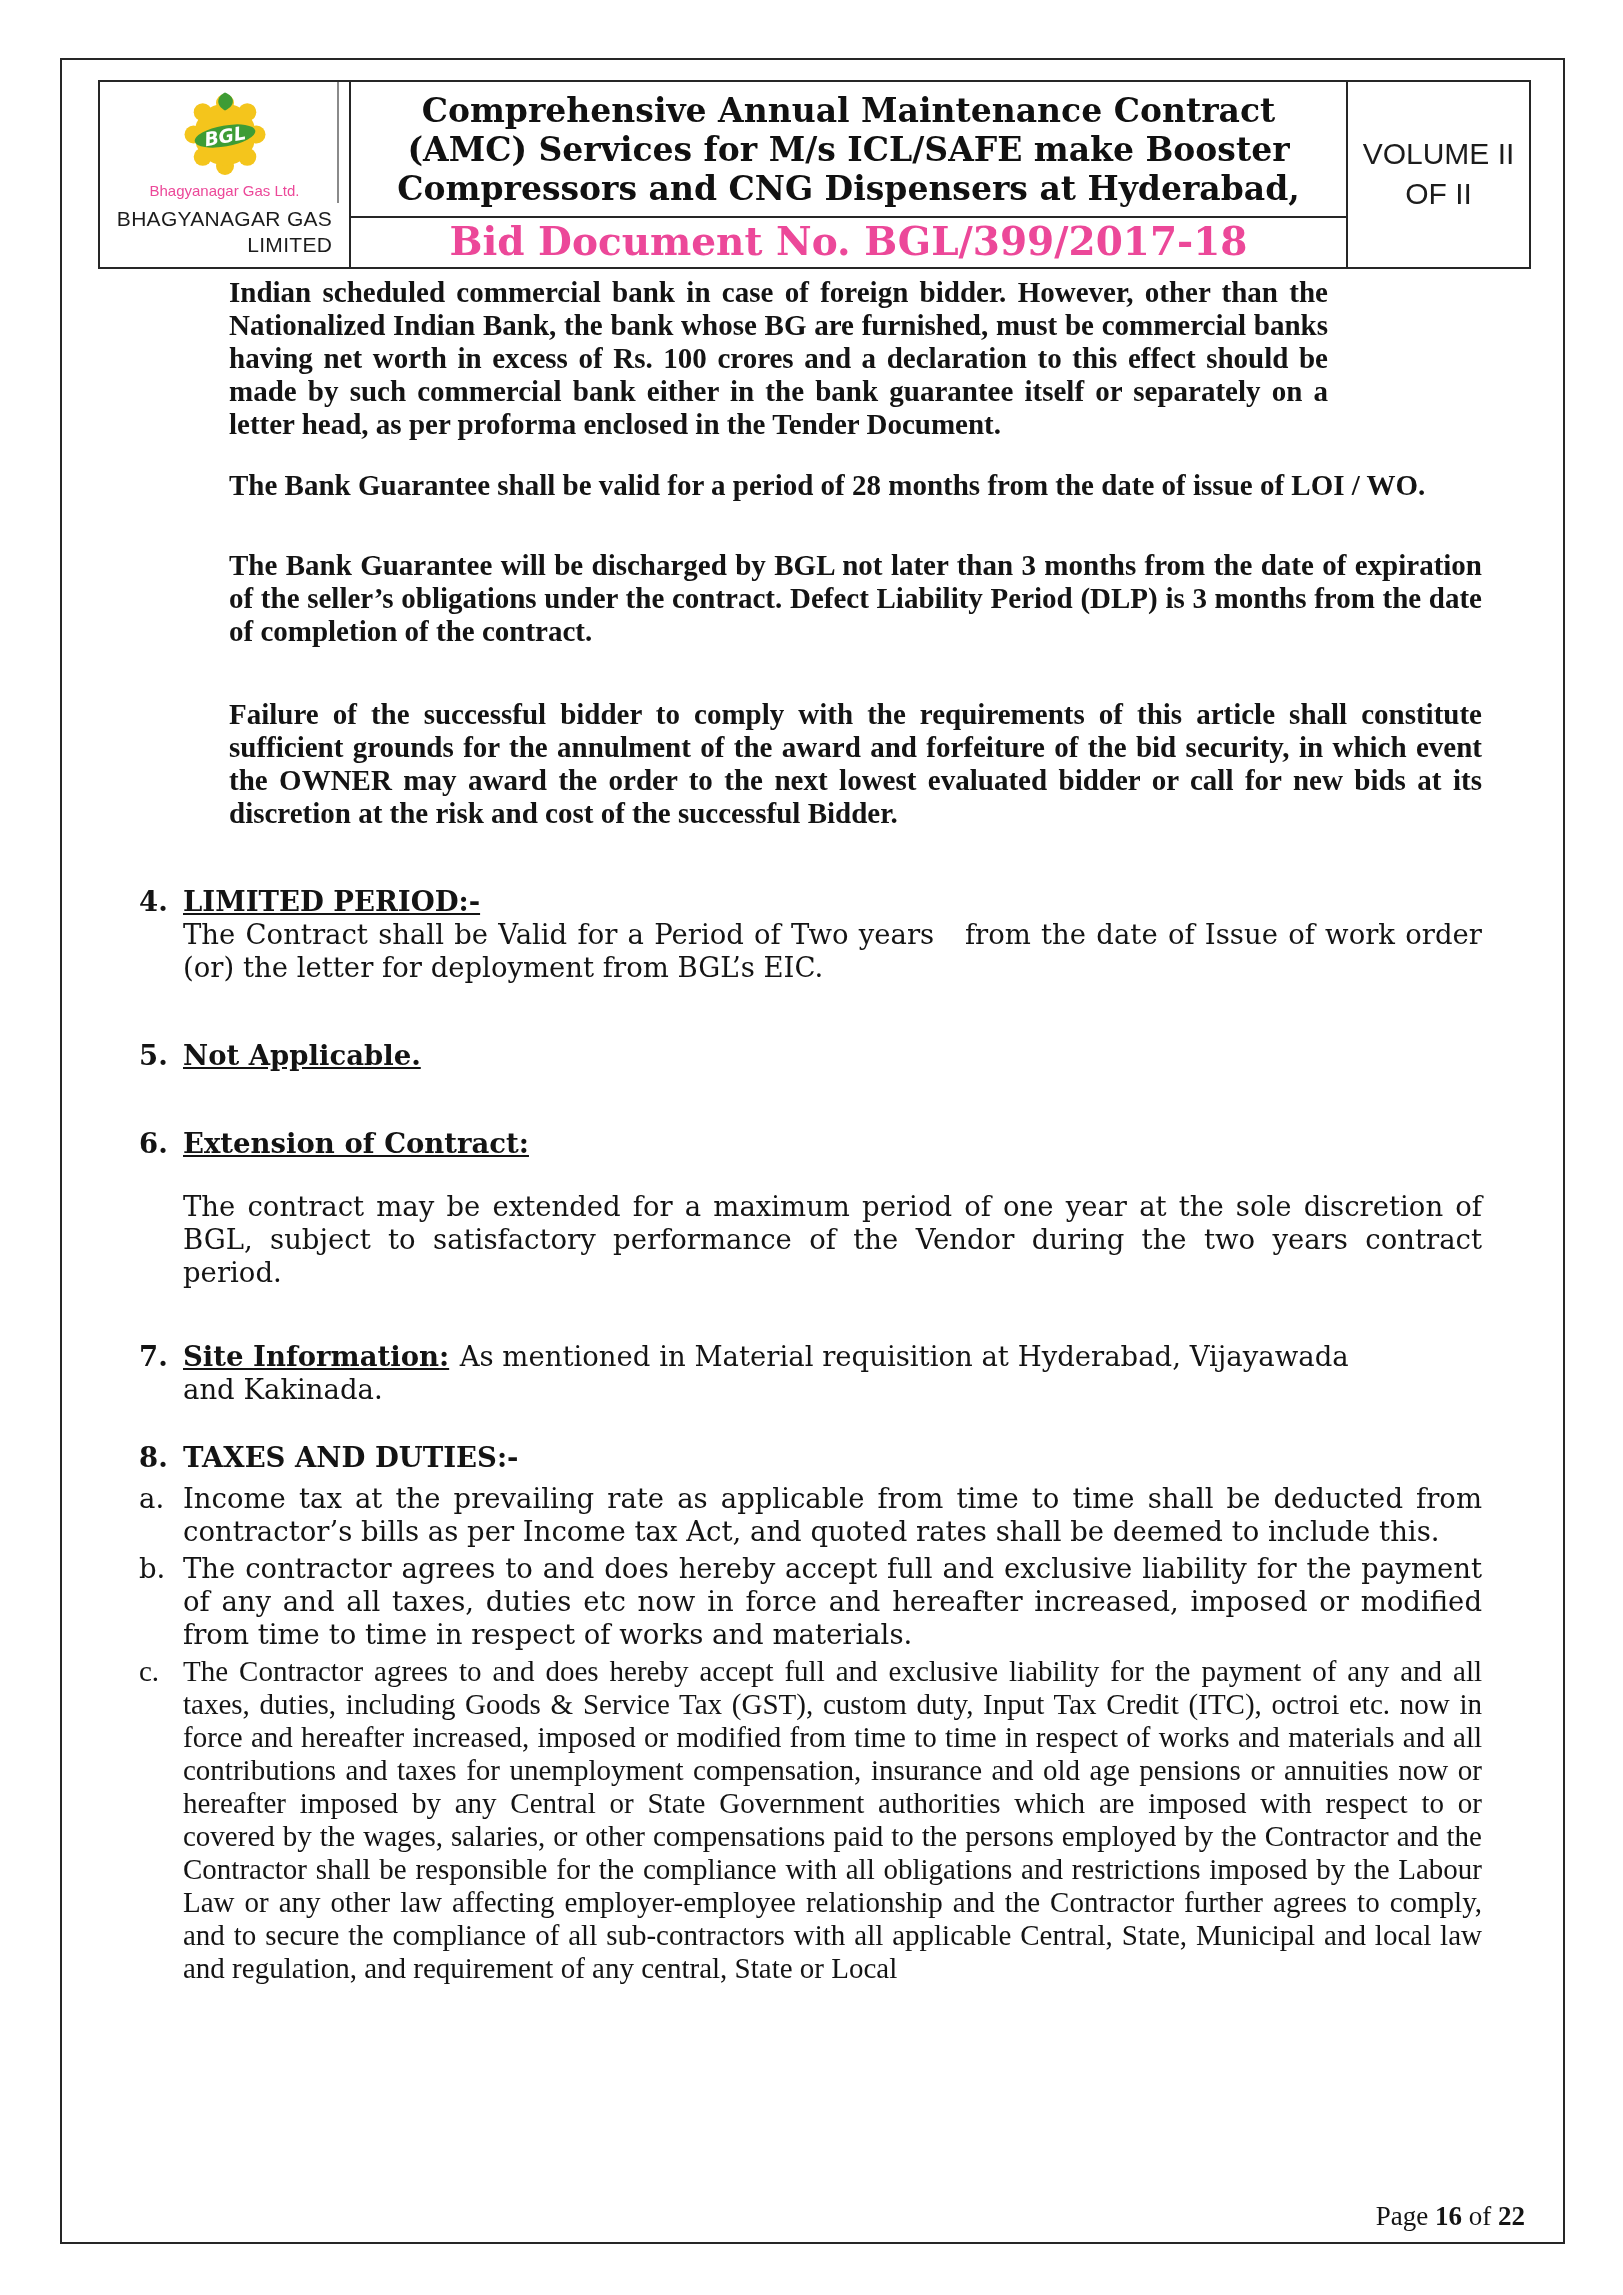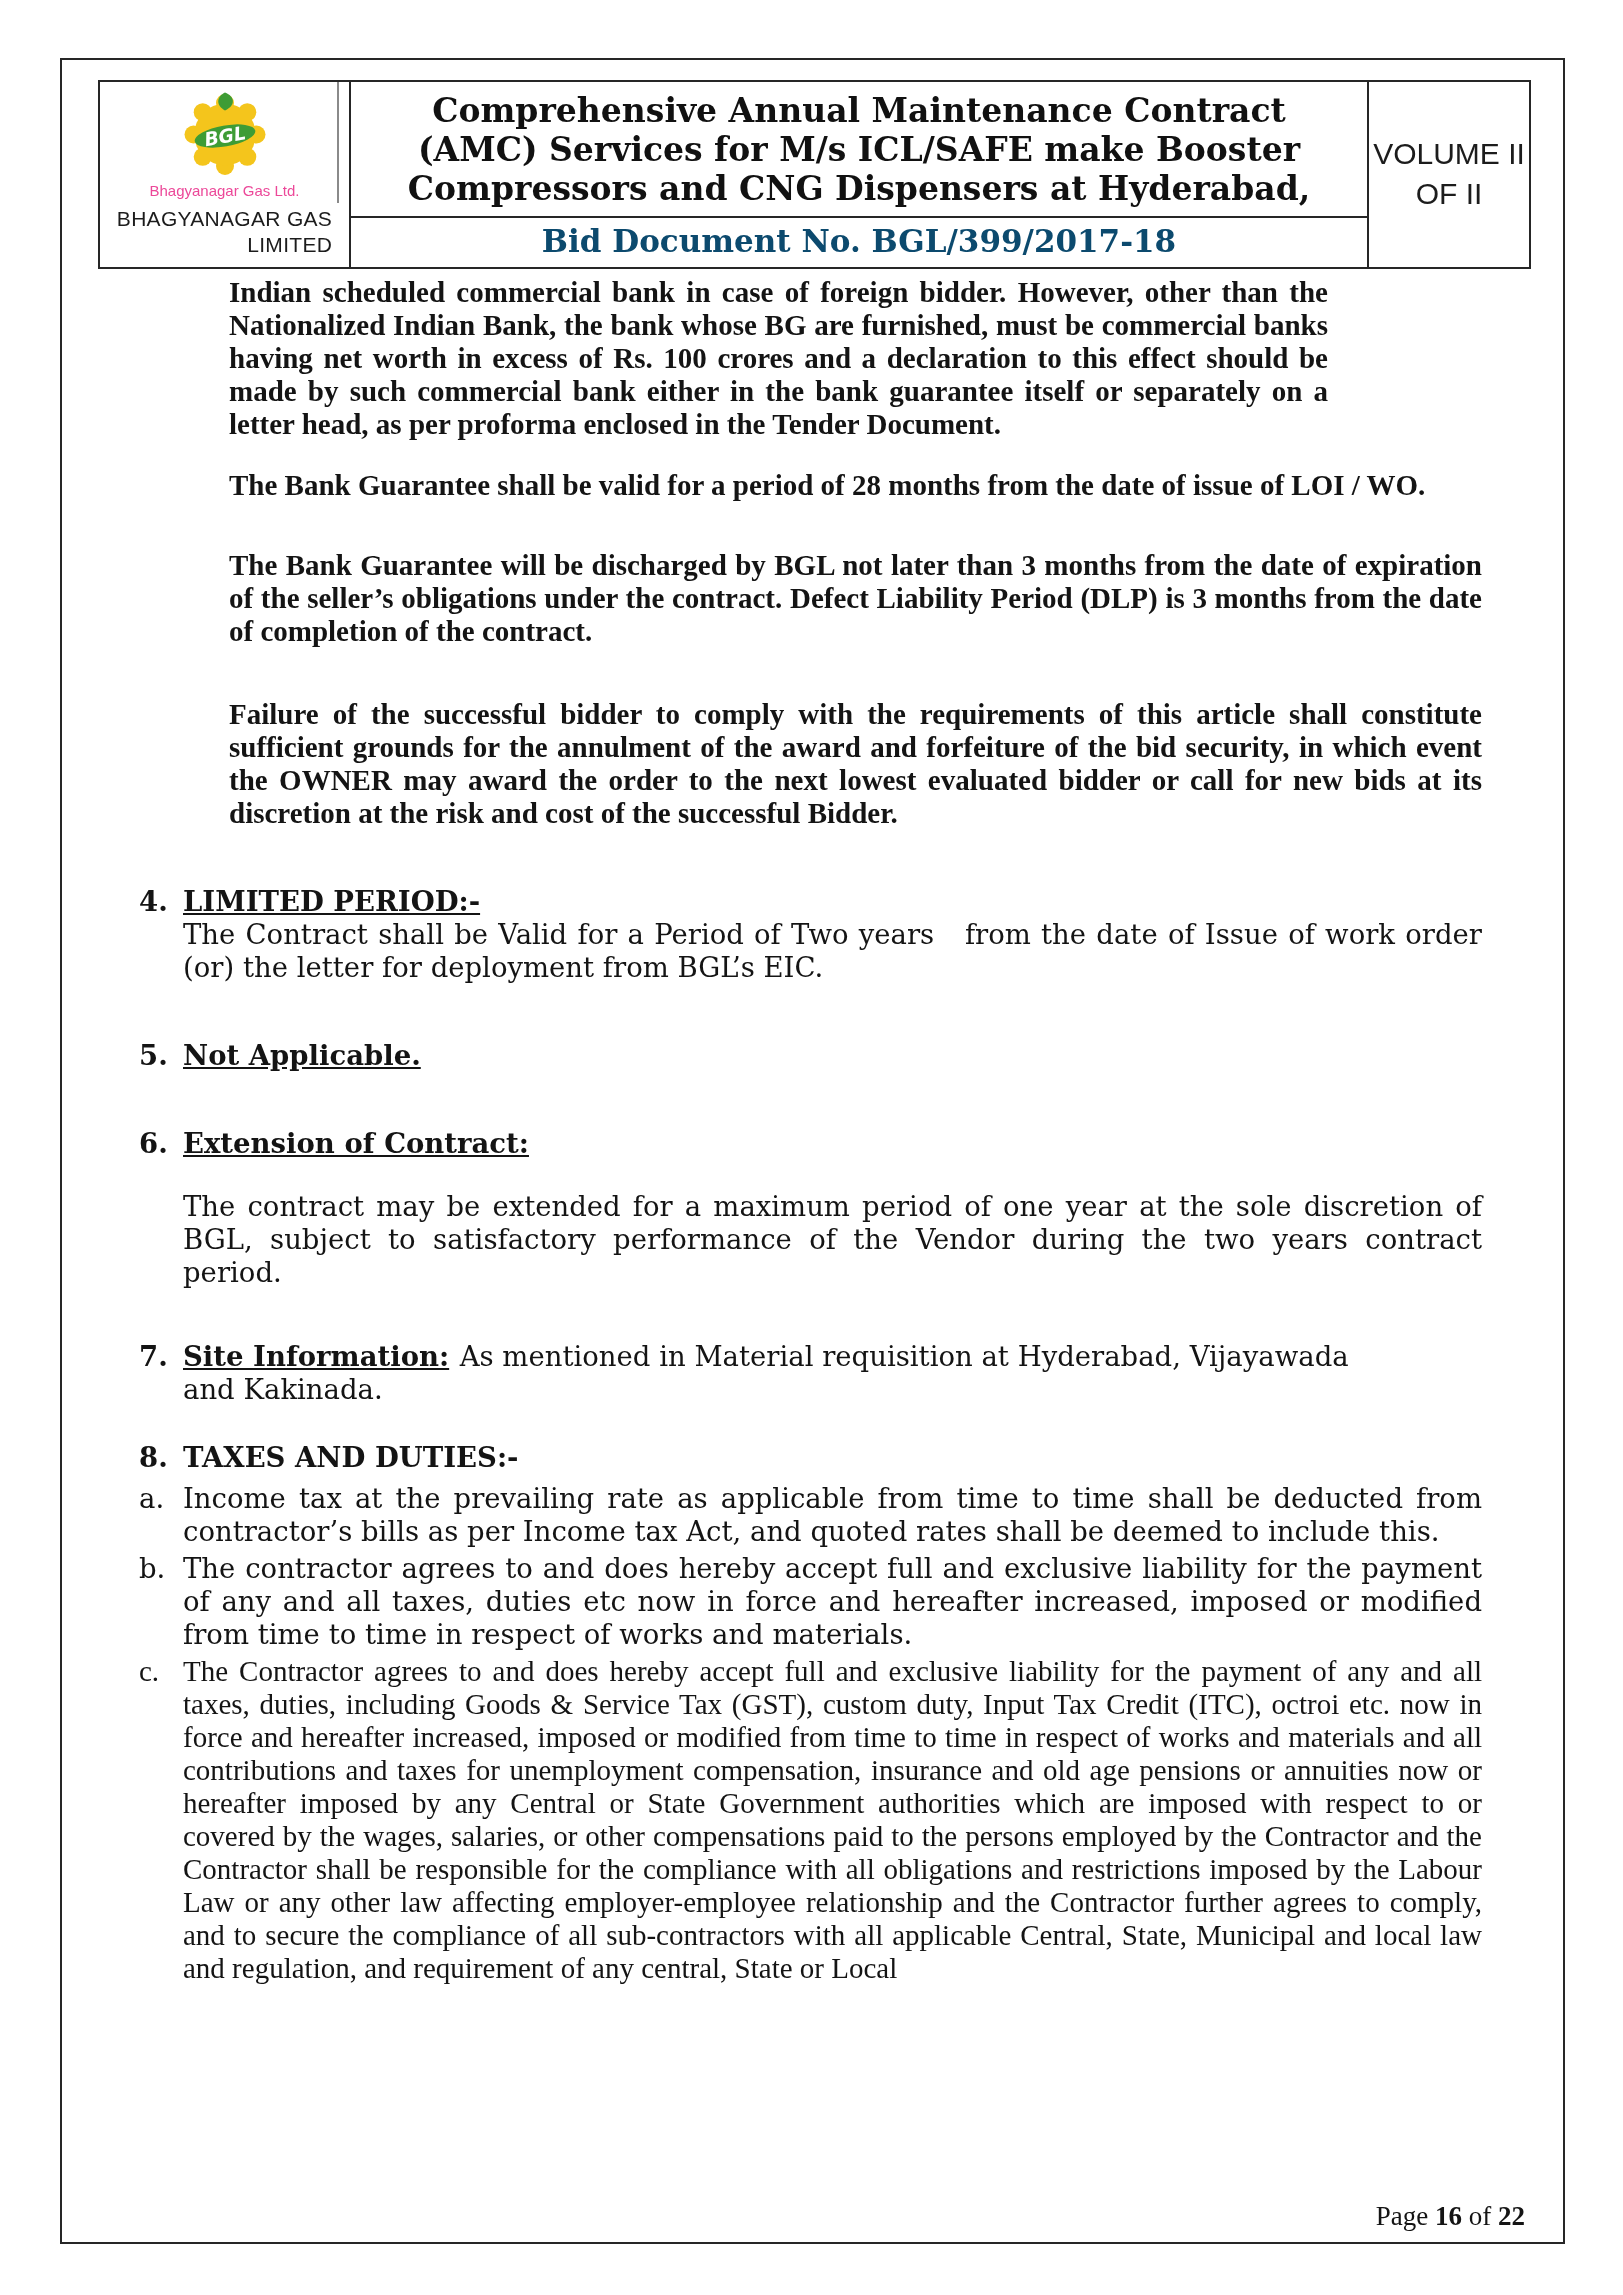--- a/index.html
+++ b/index.html
@@ -63,26 +63,26 @@
     font-weight: bold;
     font-size: 33px; line-height: 39px;
     color: #111;
   }
   .bid-row {
     margin-top: auto;
     border-top: 2px solid #262626;
     text-align: center;
     font-family: "DejaVu Serif", serif;
     font-weight: bold;
-    font-size: 31px; line-height: 37px;
+    font-size: 39px; line-height: 37px;
     padding: 4.6px 0 6.5px;
-    color: #0c4a6e;
+    color: #ec4899;
   }
   .volume-cell {
-    width: 160px; flex: none; border-right: none;
+    width: 181px; flex: none; border-right: none;
     display: flex; flex-direction: column;
     align-items: center; justify-content: center;
     font-family: "Liberation Sans", sans-serif;
     font-size: 30px; line-height: 1.35;
     color: #1c1c1c; text-align: center;
   }
 
   
   .body {
     margin-top: 7.9px;

